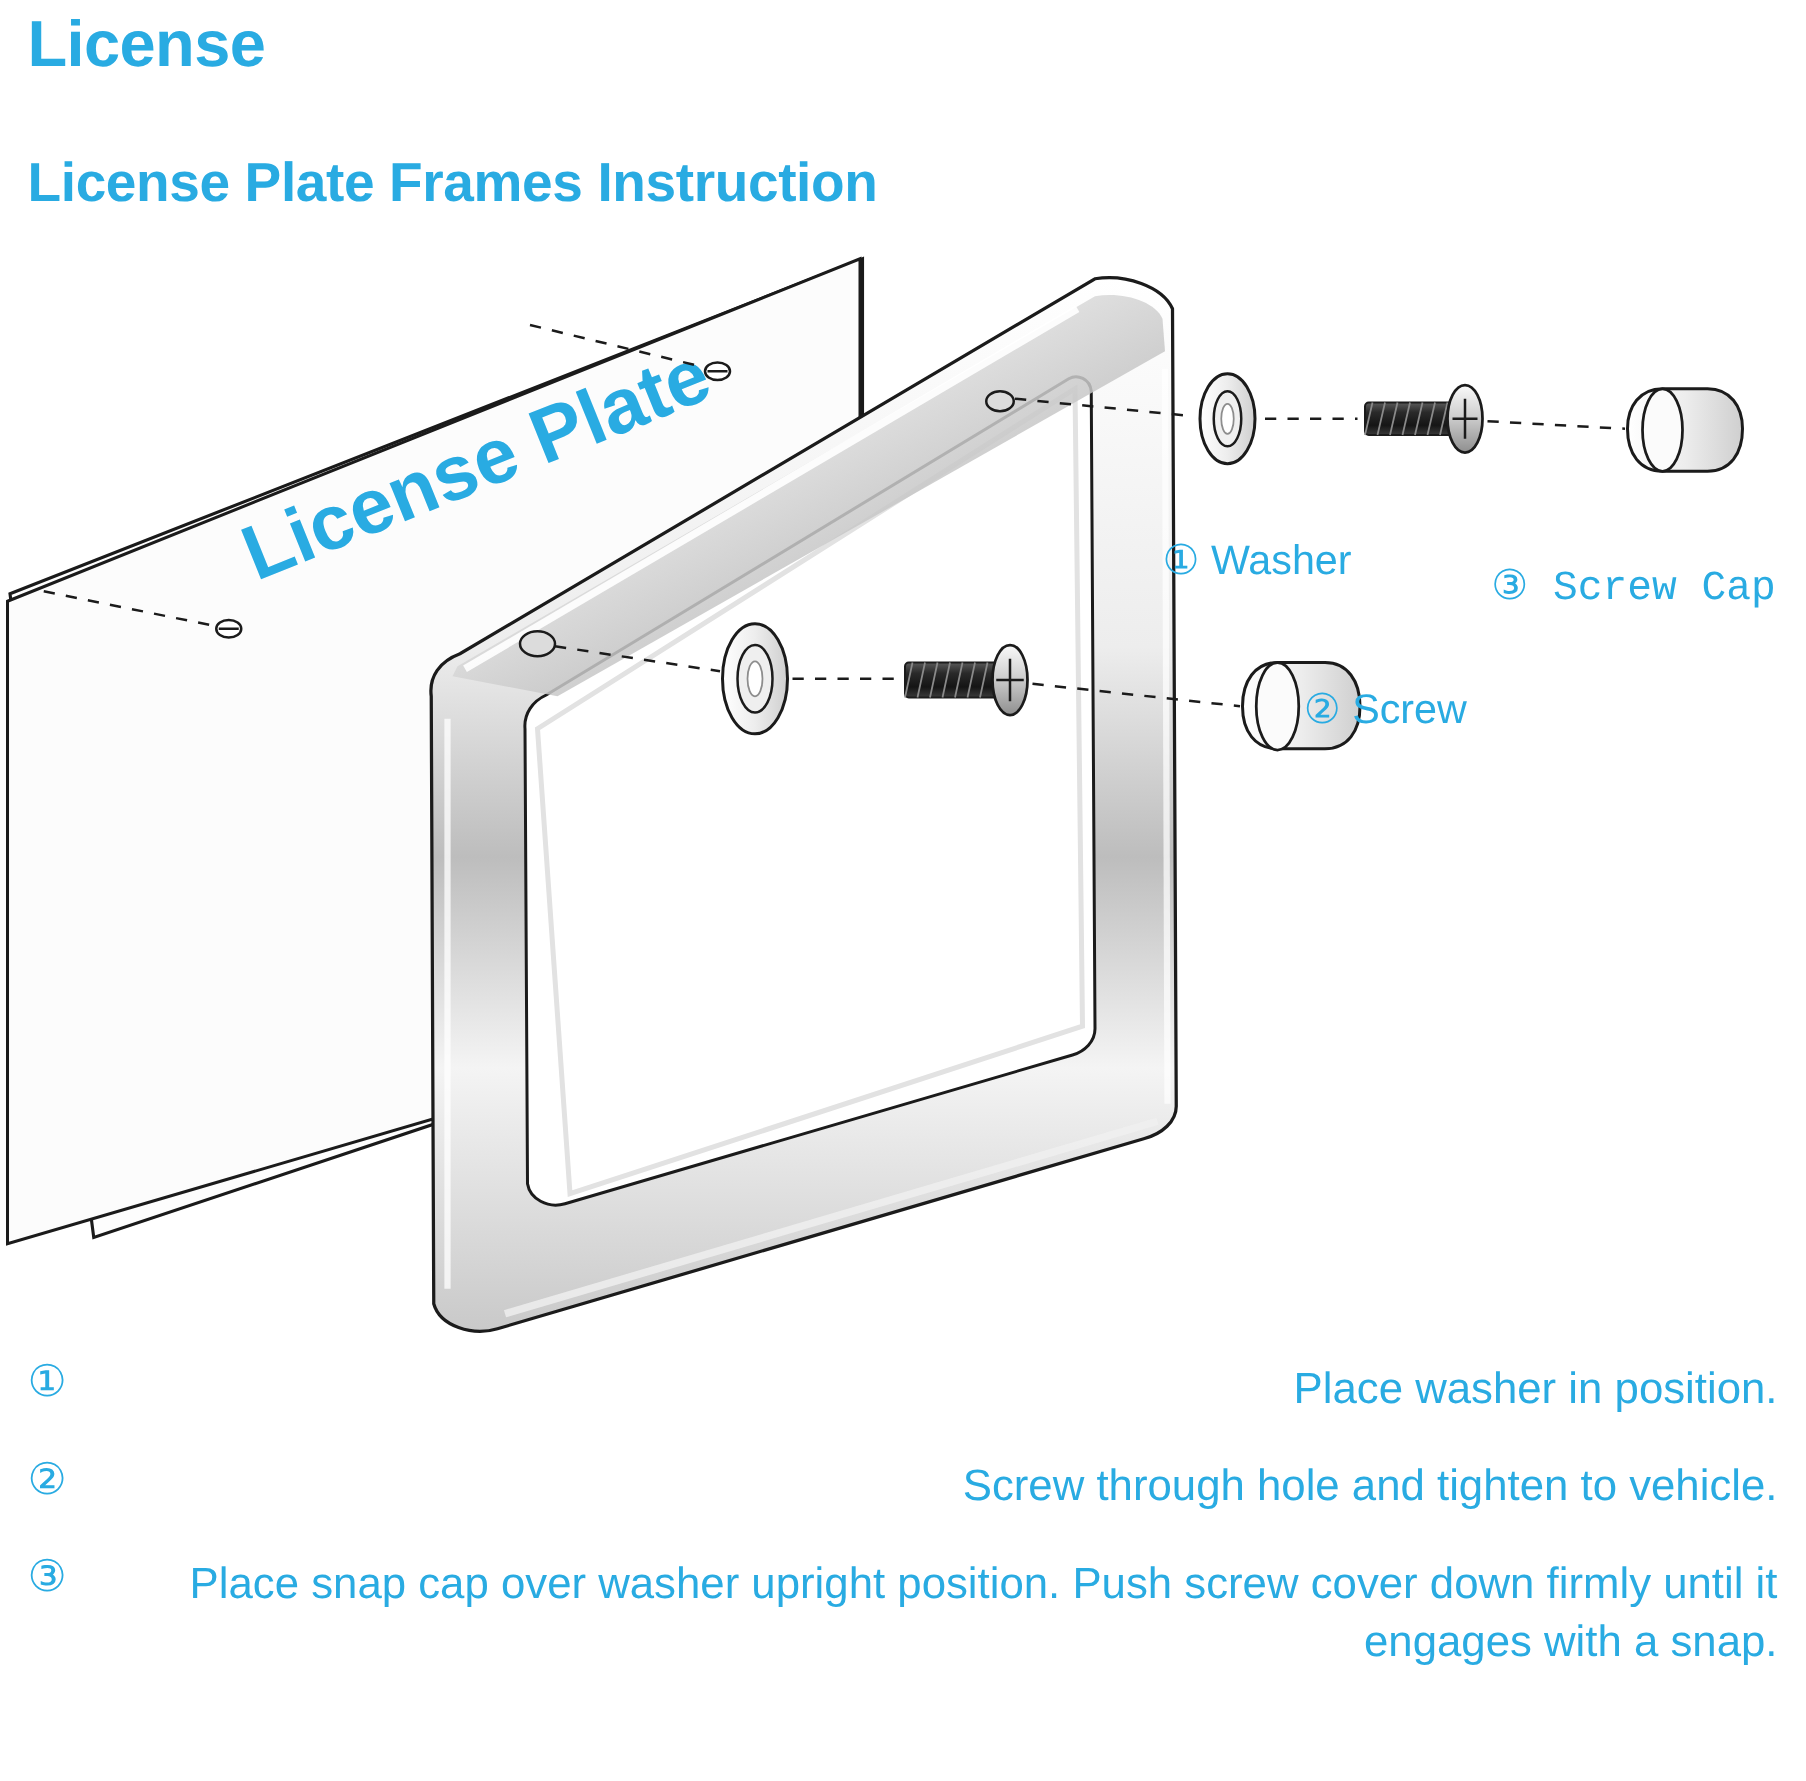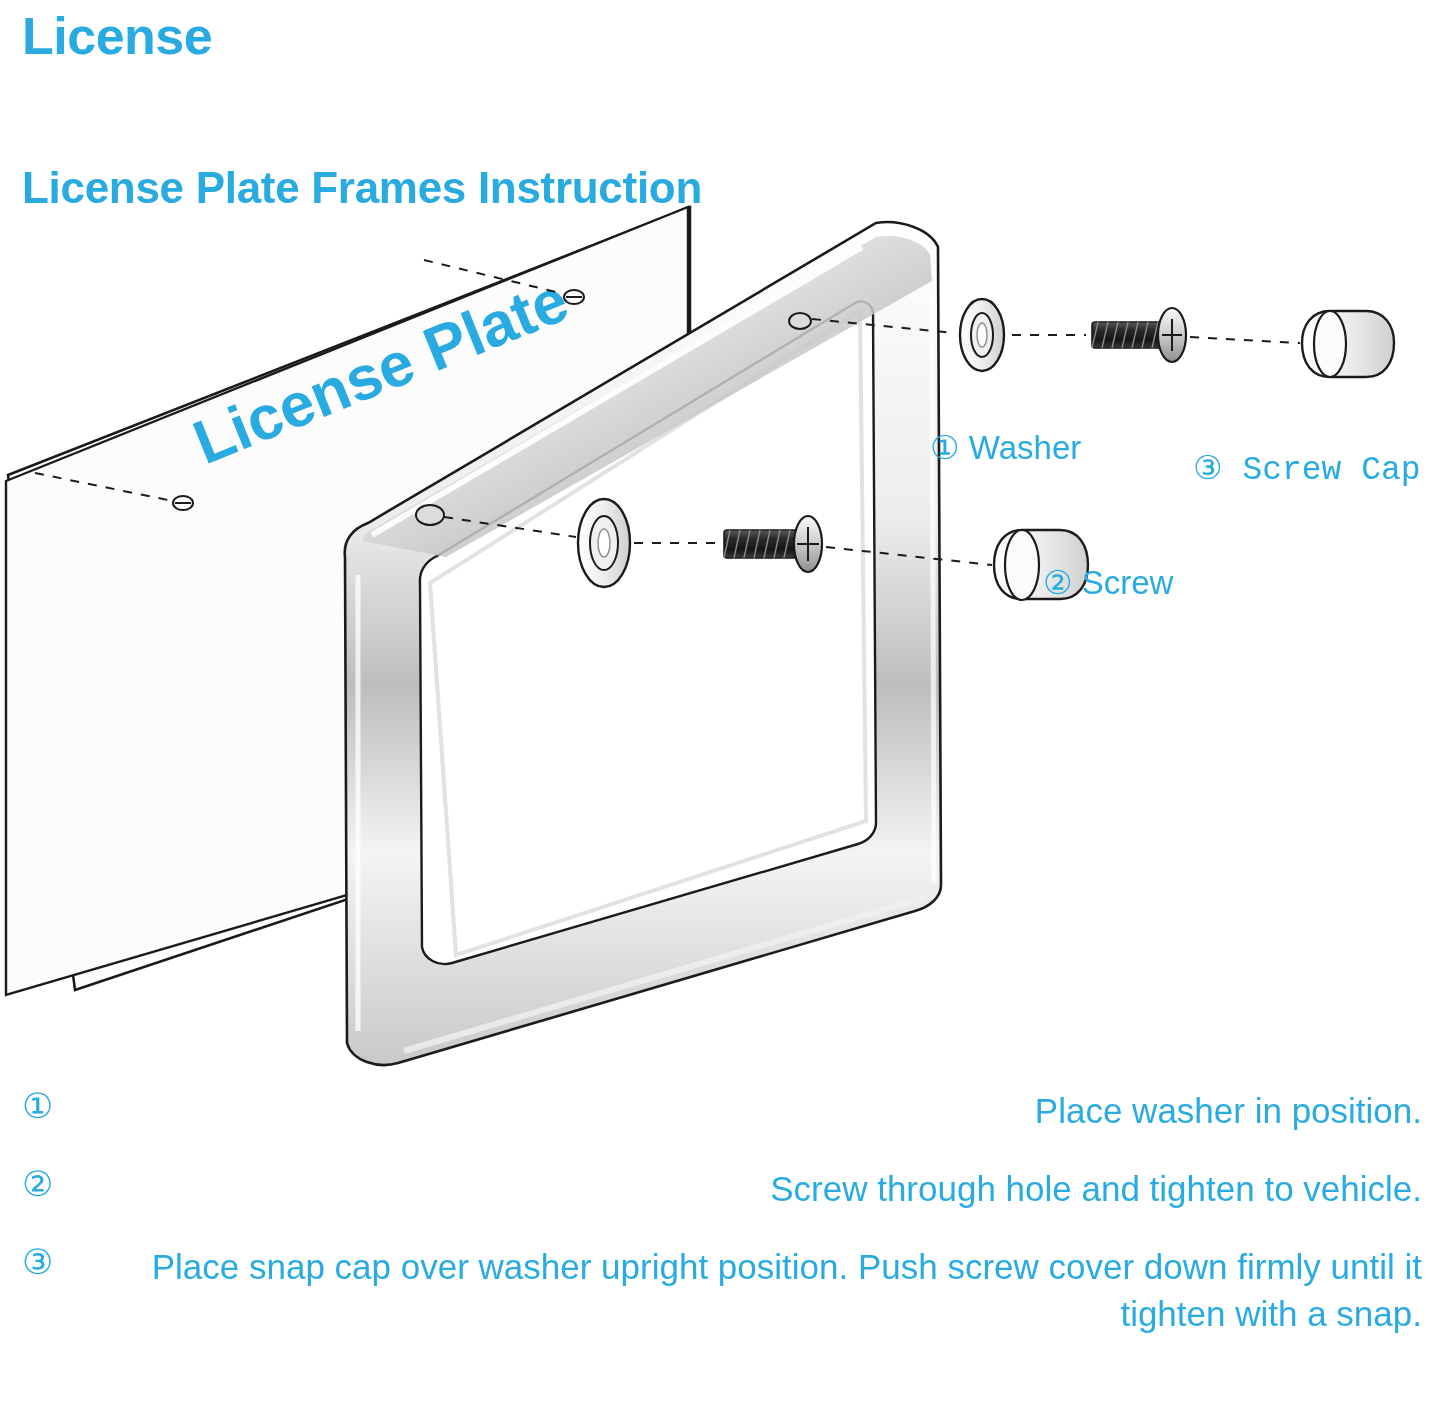--- a/index.html
+++ b/index.html
@@ -24,21 +24,20 @@
     letter-spacing: -0.5px;
   }
   .doc-title {
     position: absolute;
     left: 22px;
     top: 122px;
     font-size: 44px;
     font-weight: bold;
     color: #29ABE2;
     letter-spacing: -0.3px;
-    margin-top: 41px;
   }
 
   
   .diagram {
     position: absolute;
     left: 0;
     top: 185px;
     width: 1445px;
     height: 890px;
   }
@@ -46,21 +45,21 @@
     display: block;
   }
 
   .callout {
     position: absolute;
     color: #29ABE2;
     font-size: 33px;
     white-space: nowrap;
   }
   .callout.washer  { left: 930px; top: 243px; text-align: center; }
-  .callout.screw   { left: 1043px; top: 378px; }
+  .callout.screw   { left: 1043px; top: 362px; }
   .callout.cap     { left: 1193px; top: 263px; font-family: Liberation Mono, monospace; }
 
   
   .steps {
     position: absolute;
     left: 22px;
     top: 1088px;
     width: 1400px;
     color: #29ABE2;
     font-size: 35px;
@@ -281,15 +280,15 @@
   <div class="step">
     <span class="num">①</span>
     <span class="txt">Place washer in position.</span>
   </div>
   <div class="step">
     <span class="num">②</span>
     <span class="txt">Screw through hole and tighten to vehicle.</span>
   </div>
   <div class="step">
     <span class="num">③</span>
-    <span class="txt">Place snap cap over washer upright position. Push screw cover down firmly until it tighten with a snap.</span>
+    <span class="txt">Place snap cap over washer upright position. Push screw cover down firmly until it engages with a snap.</span>
   </div>
 </div>
 
 </body></html>

